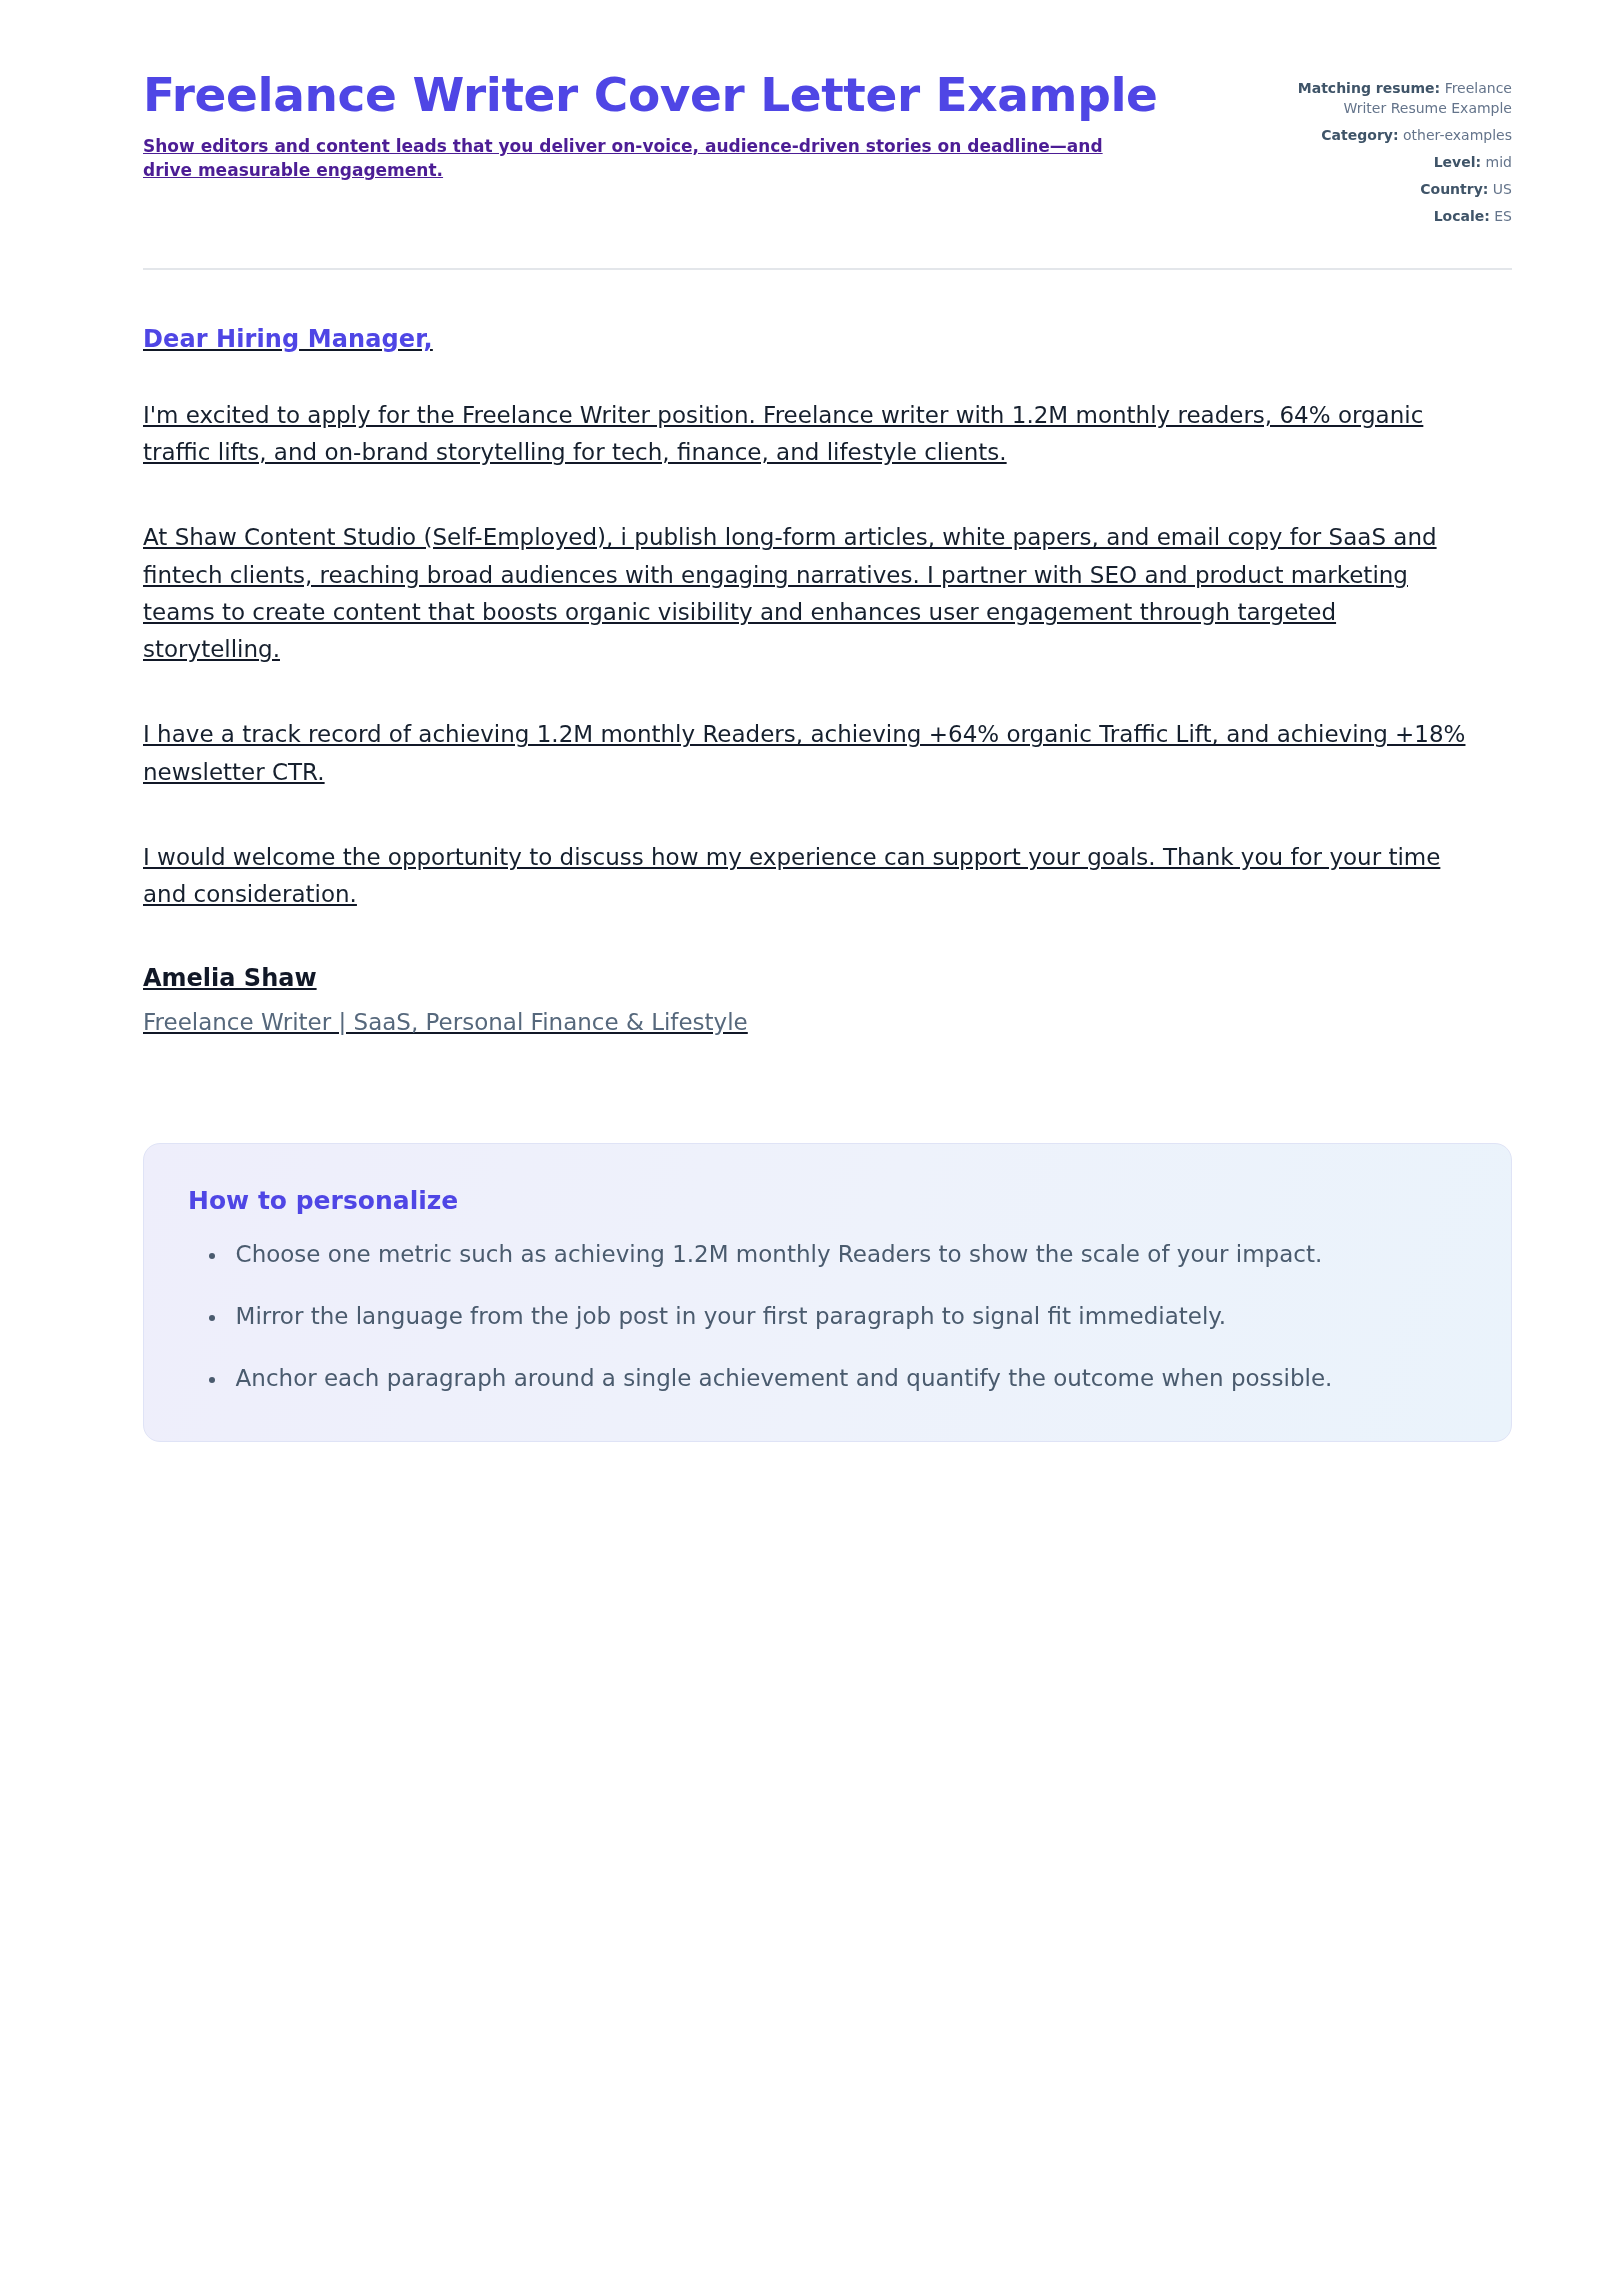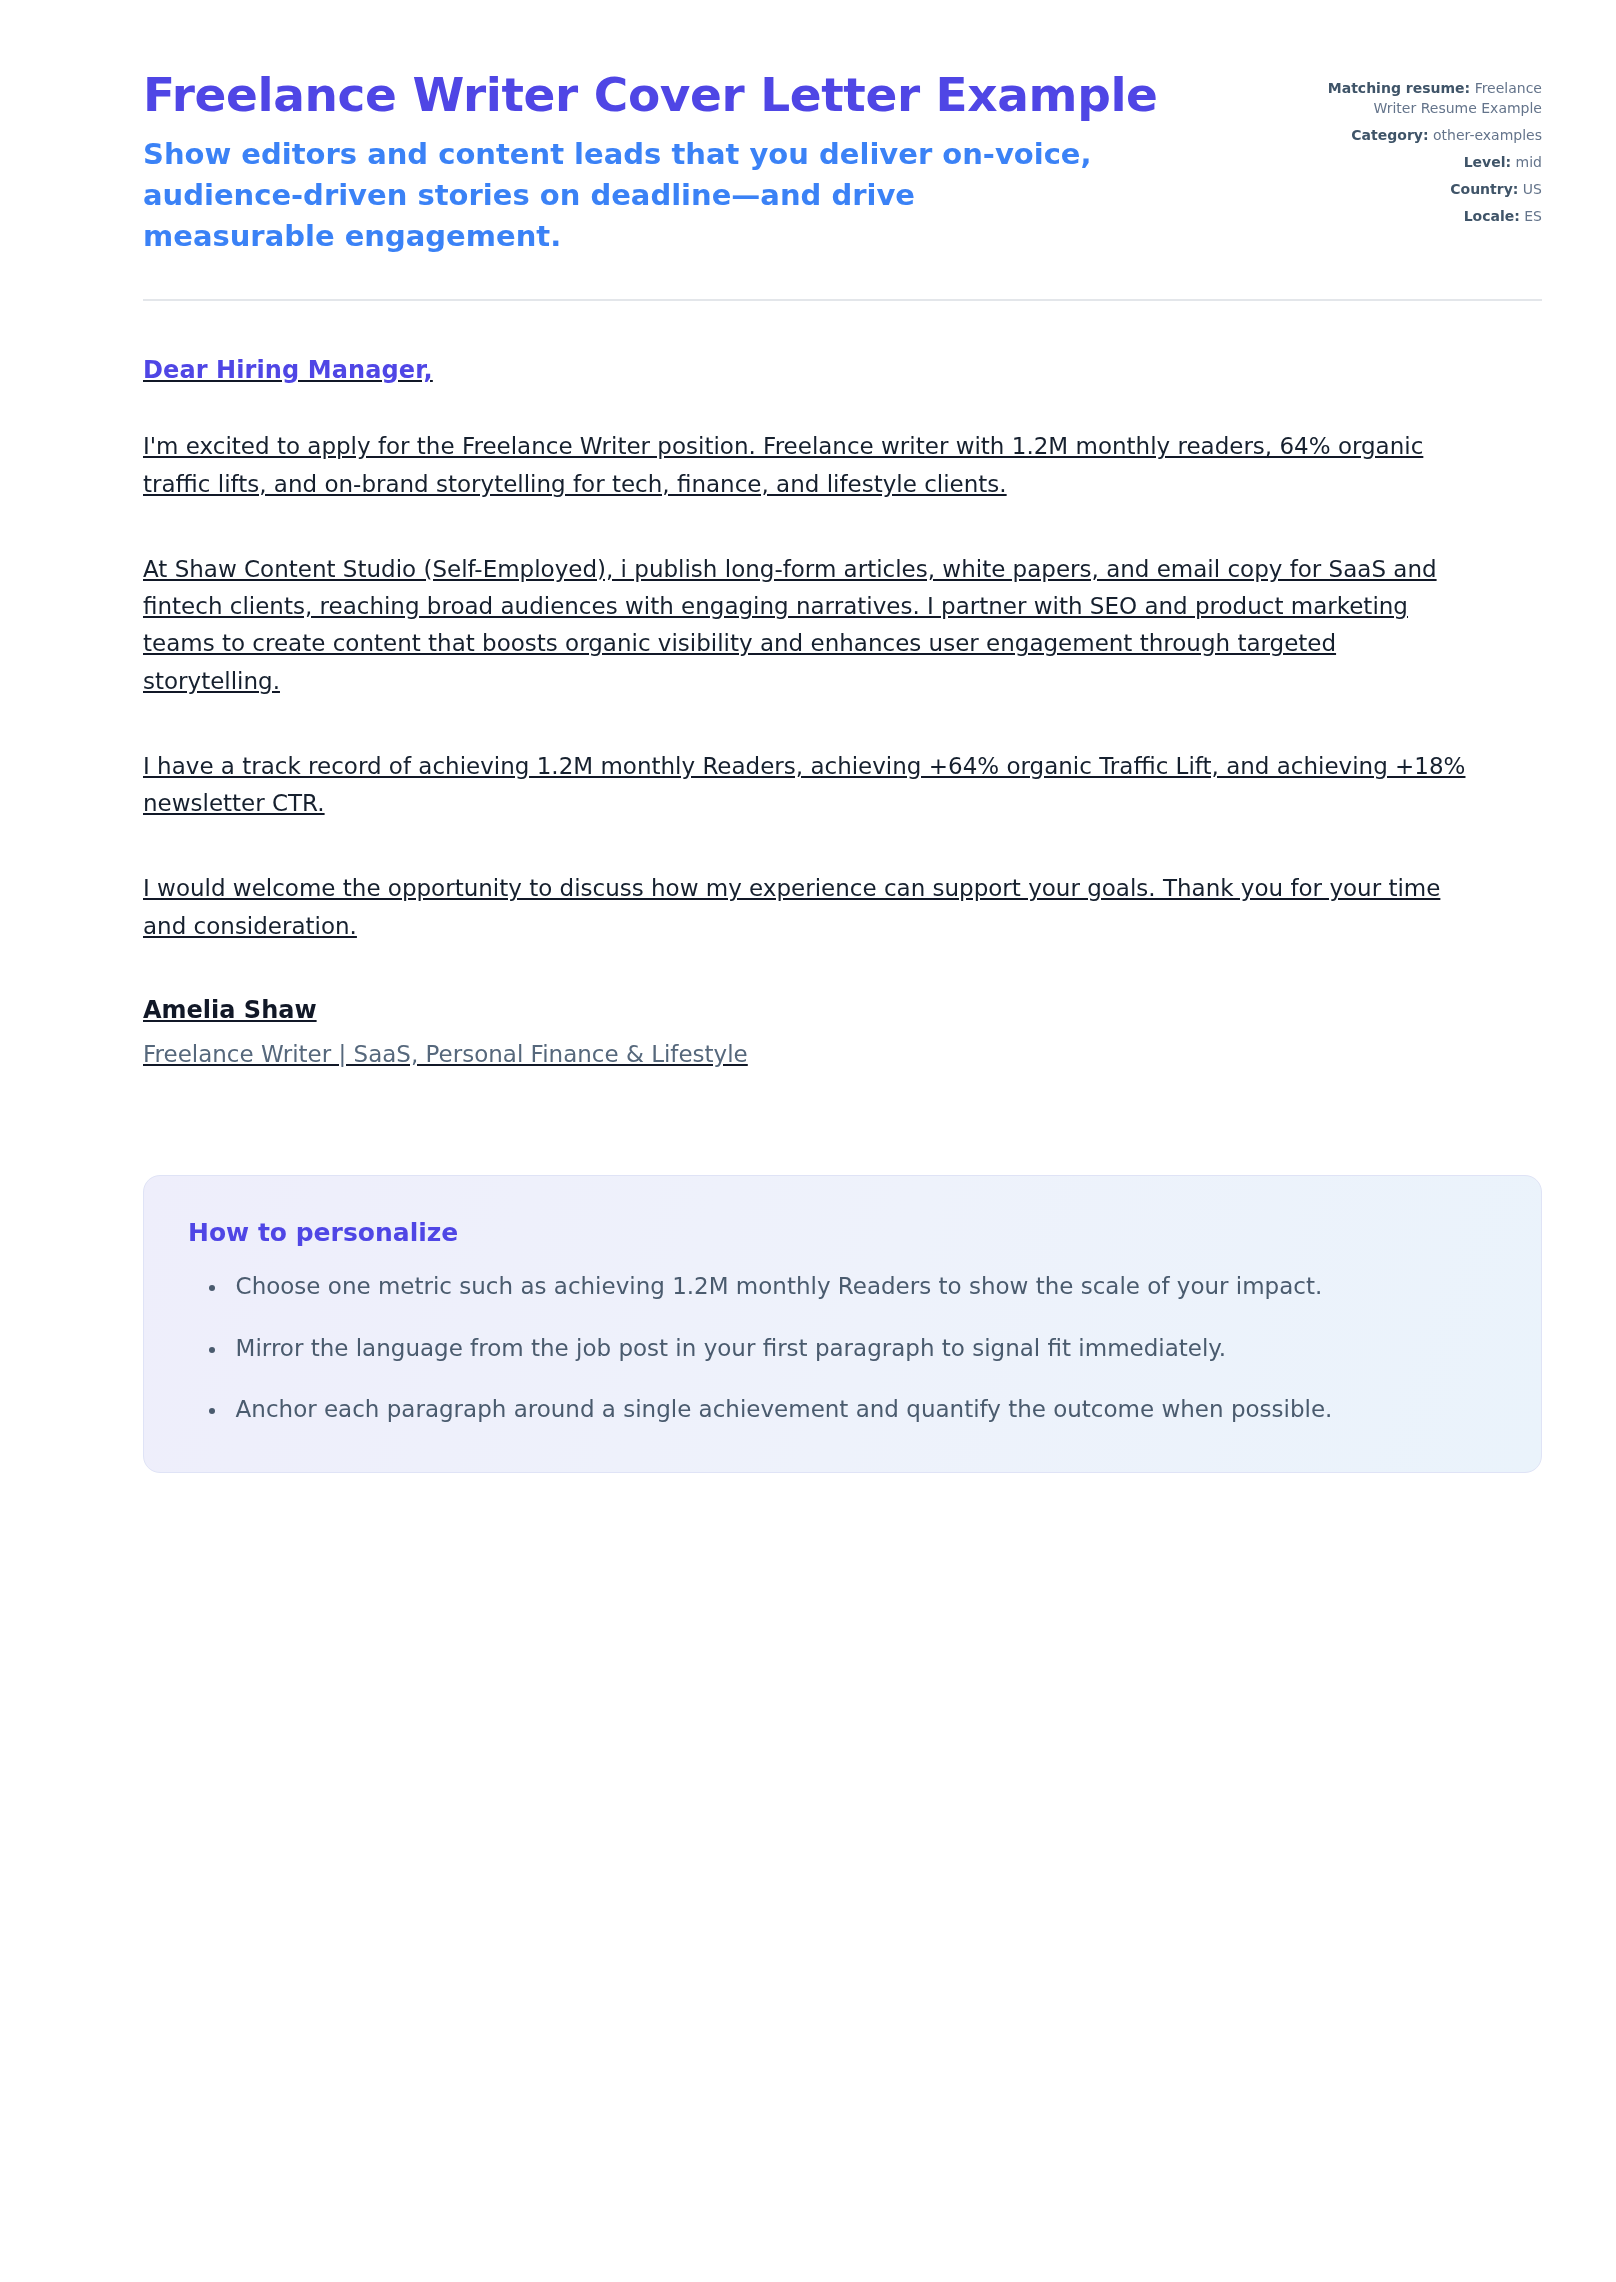--- a/index.html
+++ b/index.html
@@ -12,21 +12,21 @@
     height: 2283px;
     font-family: "DejaVu Sans", sans-serif;
     color: #111827;
     -webkit-font-smoothing: antialiased;
   }
 
   .page {
     box-sizing: border-box;
     width: 1617px;
     height: 1801px;
-    padding: 68px 75px 0 143px;
+    padding: 68px 105px 0 143px;
     background: #ffffff;
   }
 
   
   .header {
     display: flex;
     align-items: flex-start;
     justify-content: space-between;
     gap: 46px;
   }
@@ -37,25 +37,26 @@
   .doc-title {
     margin: 0;
     font-size: 47px;
     line-height: 1.16;
     font-weight: 700;
     letter-spacing: -0.4px;
     color: #4f46e5;
   }
   .doc-subtitle {
     margin: 11.4px 0 0 0;
-    font-size: 29px;
+    font-size: 17px;
     line-height: 1.42;
     font-weight: 700;
-    color: #3b82f6;
+    color: #4c1d95;
     max-width: 961px;
+    text-decoration: underline;
   }
 
   .header-meta {
     flex: 0 0 auto;
     width: 243px;
     text-align: right;
     padding-top: 9.5px;
     font-size: 14px;
     line-height: 1.45;
     color: #64748b;

